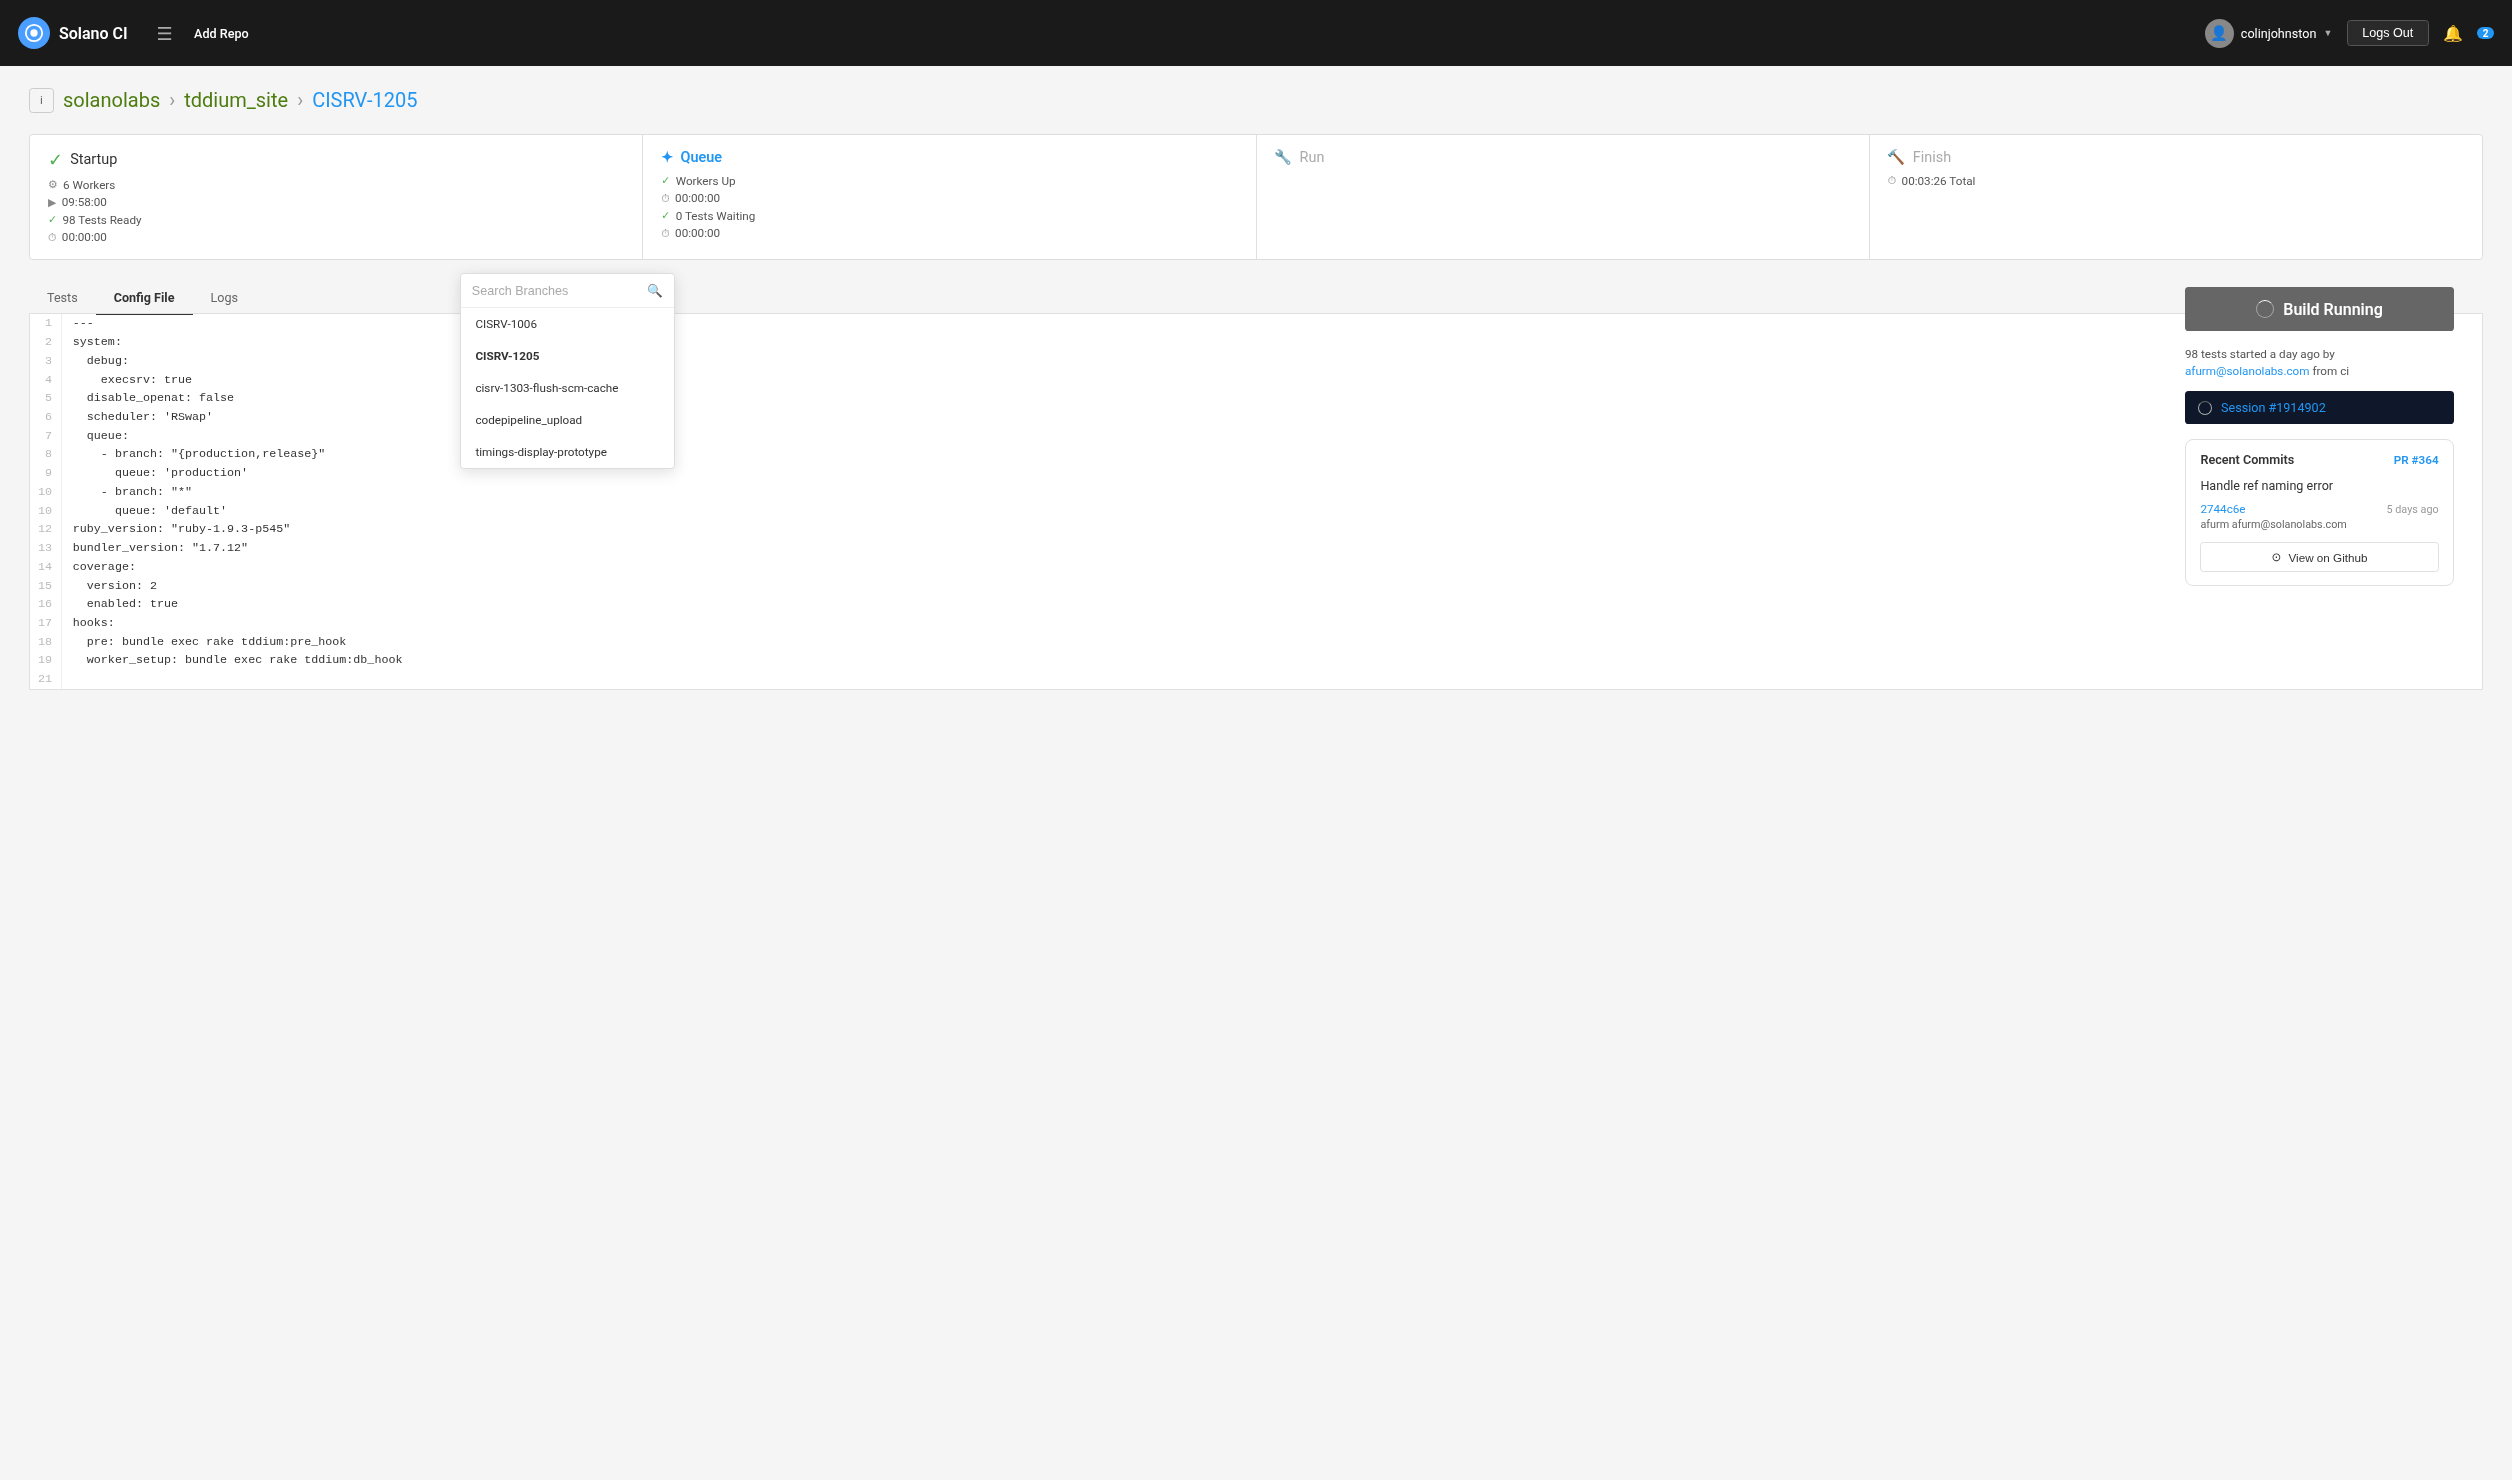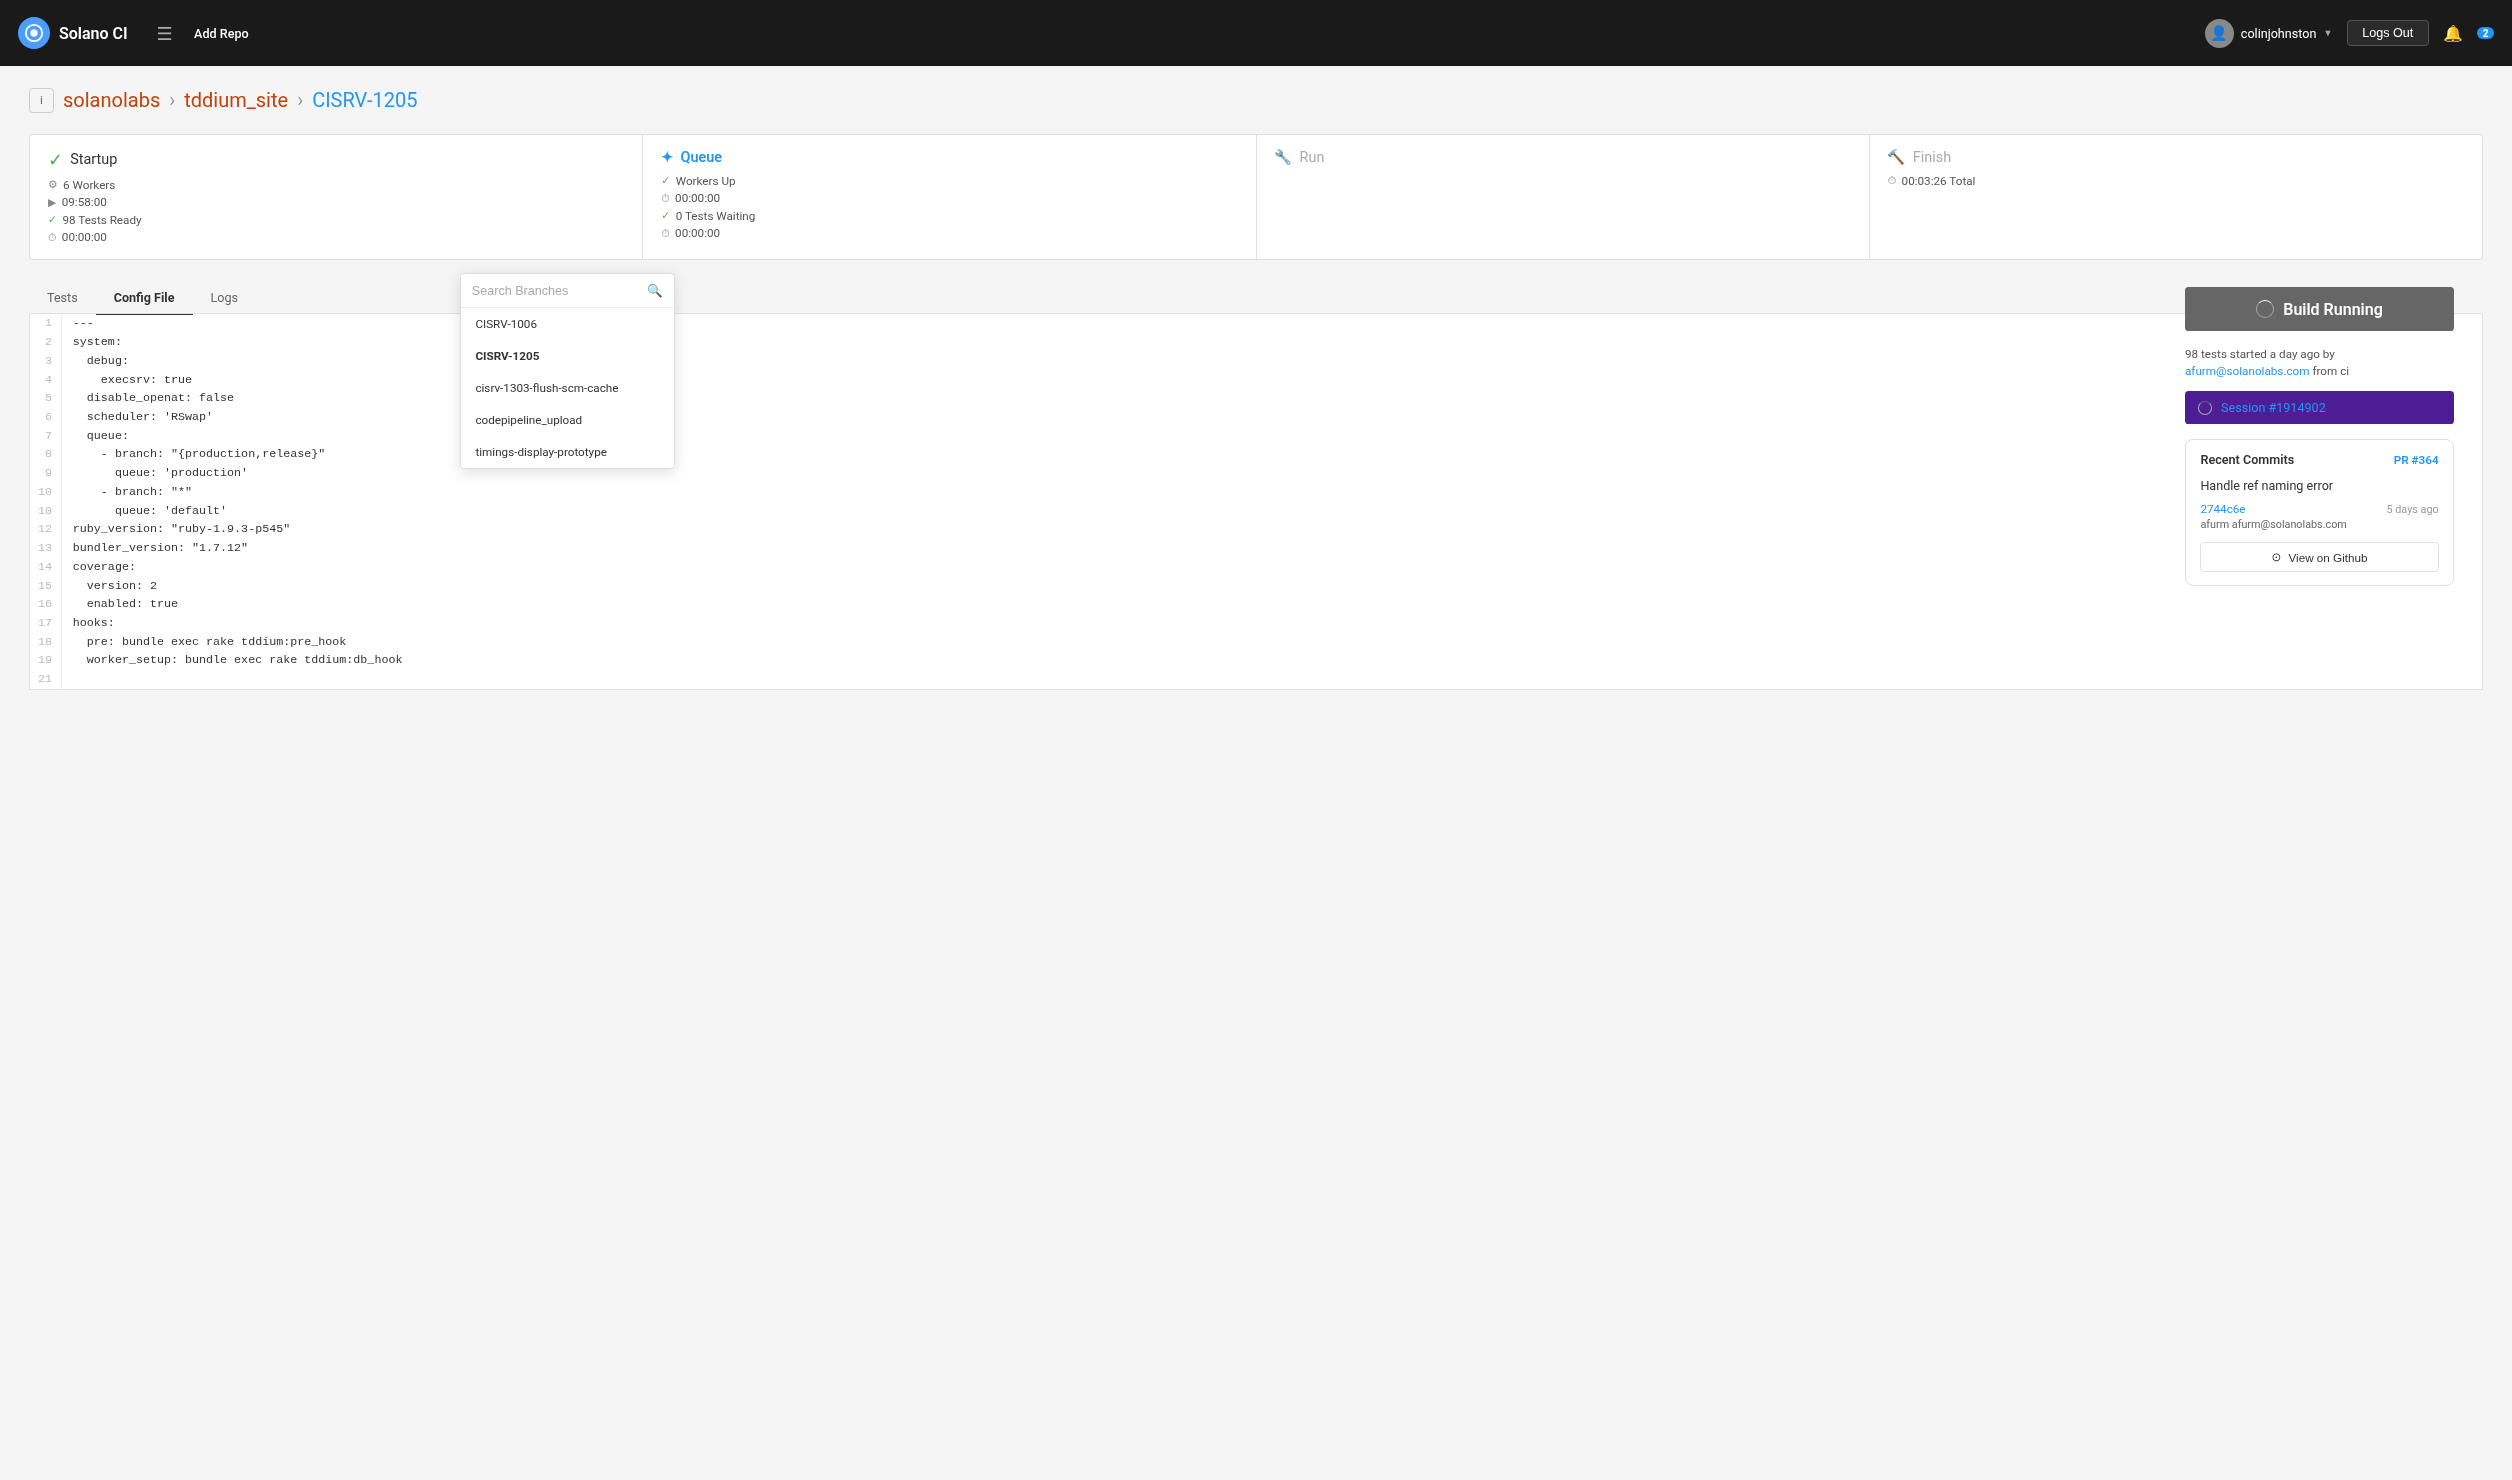--- a/index.html
+++ b/index.html
@@ -99,21 +99,21 @@
       margin-bottom: 21.5px;
     }
     .breadcrumb-info {
       width: 25px; height: 25px;
       border: 0.9px solid #ccc;
       border-radius: 3.6px;
       display: flex; align-items: center; justify-content: center;
       color: #666; font-size: 11.7px; cursor: pointer;
     }
     .breadcrumb-link {
-      color: #c2410c;
+      color: #4d7c0f;
       font-size: 20px;
       font-weight: 400;
       cursor: pointer;
       text-decoration: none;
     }
     .breadcrumb-sep {
       color: #999;
       font-size: 20px;
     }
     .breadcrumb-current {
@@ -286,21 +286,21 @@
 
     .sidebar-info {
       font-size: 11.7px;
       color: #555;
       margin-bottom: 10.8px;
       line-height: 1.5;
     }
     .sidebar-info a { color: #2196f3; text-decoration: none; }
 
     .session-box {
-      background: #4c1d95;
+      background: #0f172a;
       border-radius: 3.6px;
       padding: 9px 12.6px;
       display: flex;
       align-items: center;
       gap: 9px;
       margin-bottom: 14.4px;
       cursor: pointer;
     }
     .session-spinner {
       width: 14.4px; height: 14.4px;

